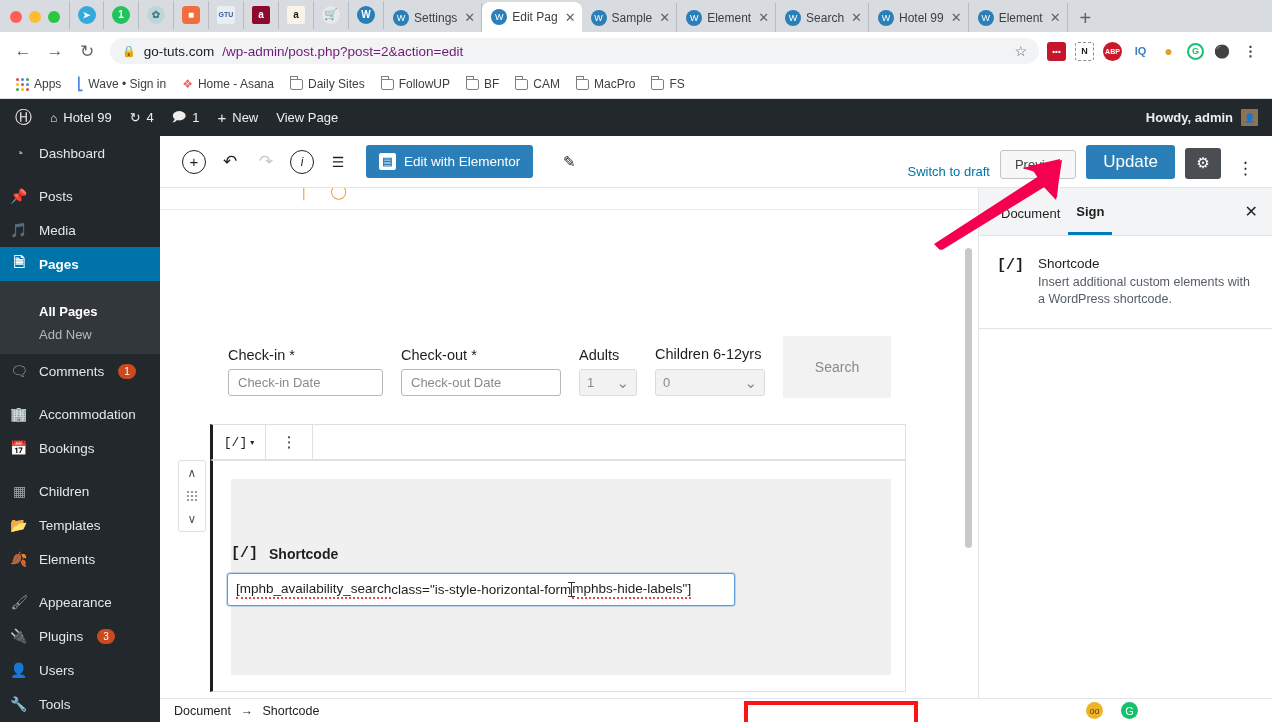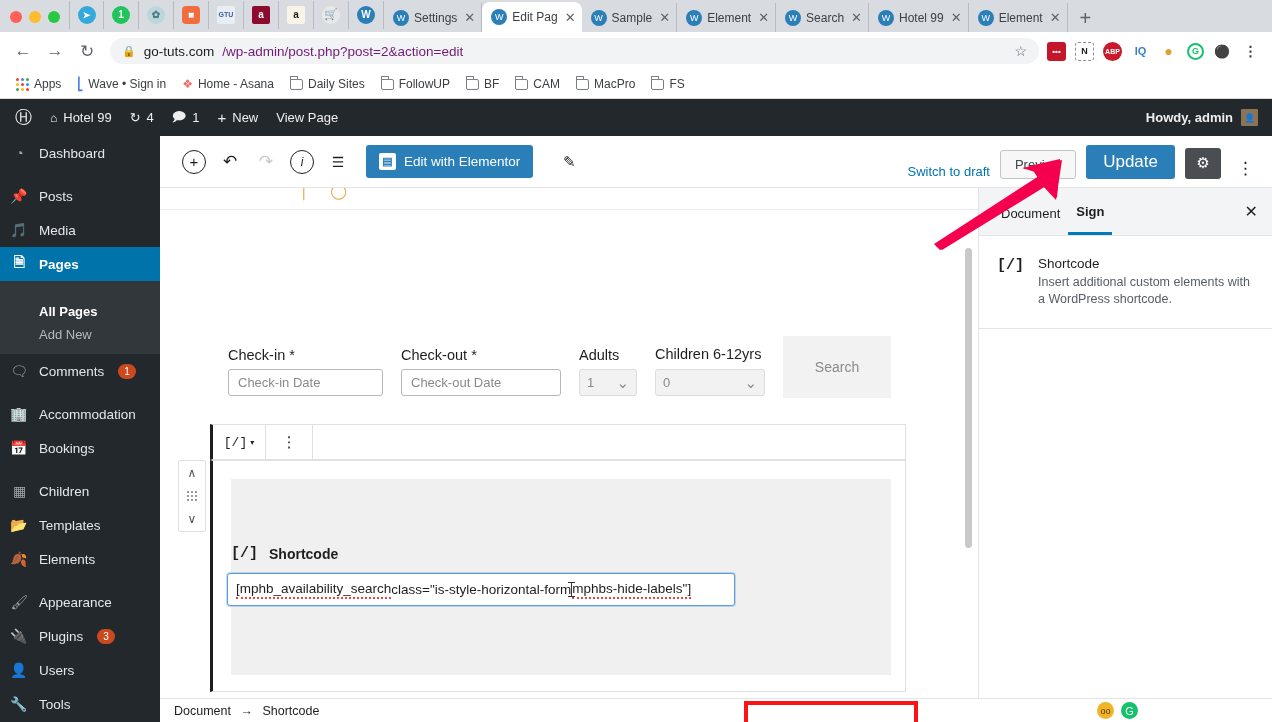--- a/index.html
+++ b/index.html
@@ -258,21 +258,21 @@
             font-weight: bold; color: #1e1e1e; padding-top: 1px; }
   .st-title { font-size: 13.5px; color: #1e1e1e; margin-bottom: 3px; }
   .st-desc { font-size: 12.5px; color: #555d66; line-height: 17px; }
 
   
   .statusbar {
     position: absolute; bottom: 0; left: 160px; width: 1112px; height: 24px;
     border-top: 1px solid #e2e4e7; background: #fff; display: flex;
     align-items: center; padding: 0 14px; font-size: 12.5px; color: #1e1e1e;
   }
-  .sb-right { margin-left: auto; display: flex; align-items: center; gap: 7px;
+  .sb-right { margin-left: auto; display: flex; align-items: center; gap: 18px;
               padding-right: 120px; }
   .sb-ico { width: 17px; height: 17px; border-radius: 50%; display:flex;
             align-items:center; justify-content:center; font-size:9px; color:#fff;}
 
   
   .arrow { position: absolute; top: 158px; left: 930px; width: 160px; height: 92px;
            z-index: 40; pointer-events: none; }
 </style>
 </head>
 <body>

